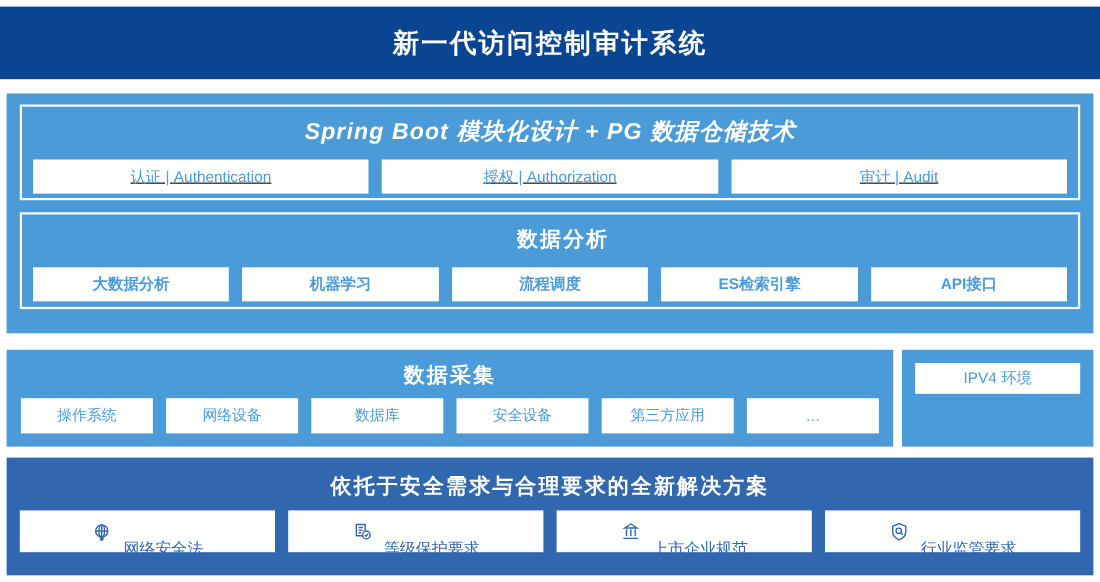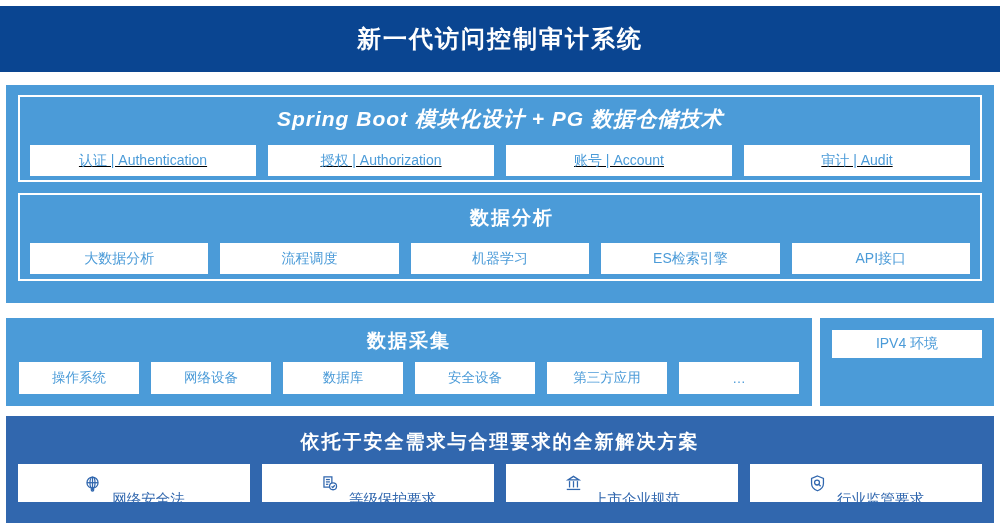--- a/index.html
+++ b/index.html
@@ -148,32 +148,31 @@
   </div>
 
   <div class="panel-blue" style="left:6px; top:85px; width:988px; height:218px;padding-left:43px;">
 
     <div class="group" style="left:12px; top:10px; width:964px; height:87px;">
       <div class="group-title title-lg" style="top:8px;">Spring Boot 模块化设计 + PG 数据仓储技术</div>
 
       <div class="chip-row" style="left:10px; top:48px; width:940px; height:31px;text-decoration:underline;">
         <div class="chip-flex">认证 | Authentication</div>
         <div class="chip-flex">授权 | Authorization</div>
-        <div class="chip-flex">账号 | Account</div>
         <div class="chip-flex">审计 | Audit</div>
       </div>
     </div>
 
     <div class="group" style="left:12px; top:108px; width:964px; height:88px;">
       <div class="group-title title-md" style="top:10px;margin-left:24px;">数据分析</div>
 
-      <div class="chip-row" style="left:10px; top:48px; width:940px; height:31px;">
+      <div class="chip-row" style="left:10px; top:48px; width:940px; height:31px;font-weight:bold;">
         <div class="chip-flex">大数据分析</div>
+        <div class="chip-flex">机器学习</div>
         <div class="chip-flex">流程调度</div>
-        <div class="chip-flex">机器学习</div>
         <div class="chip-flex">ES检索引擎</div>
         <div class="chip-flex">API接口</div>
       </div>
     </div>
   </div>
 
   <div class="panel-blue" style="left:6px; top:318px; width:806px; height:88px;">
     <div class="group-title title-md" style="top:10px;">数据采集</div>
 
     <div class="chip-row" style="left:13px; top:44px; width:780px; height:32px;">

